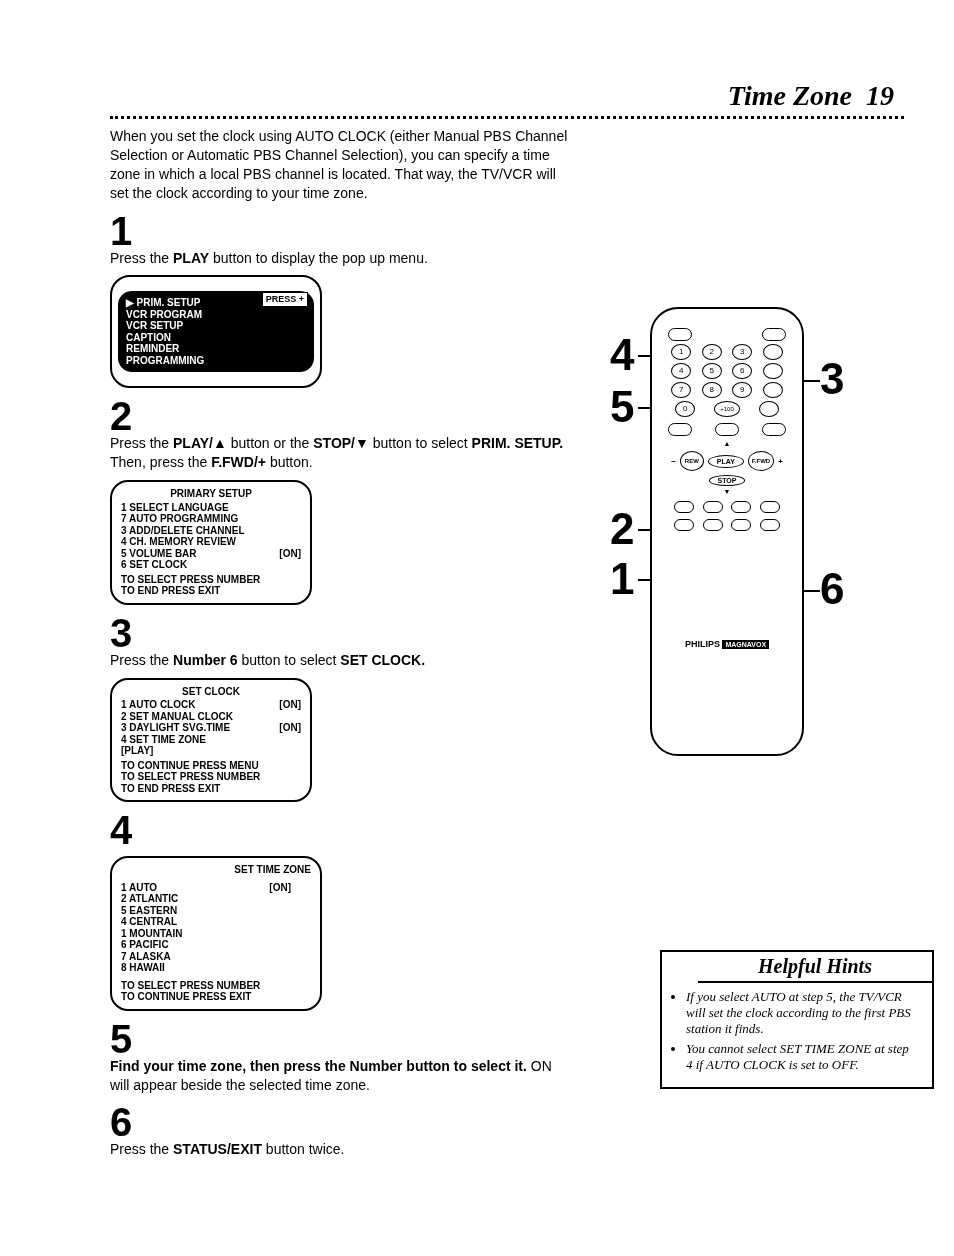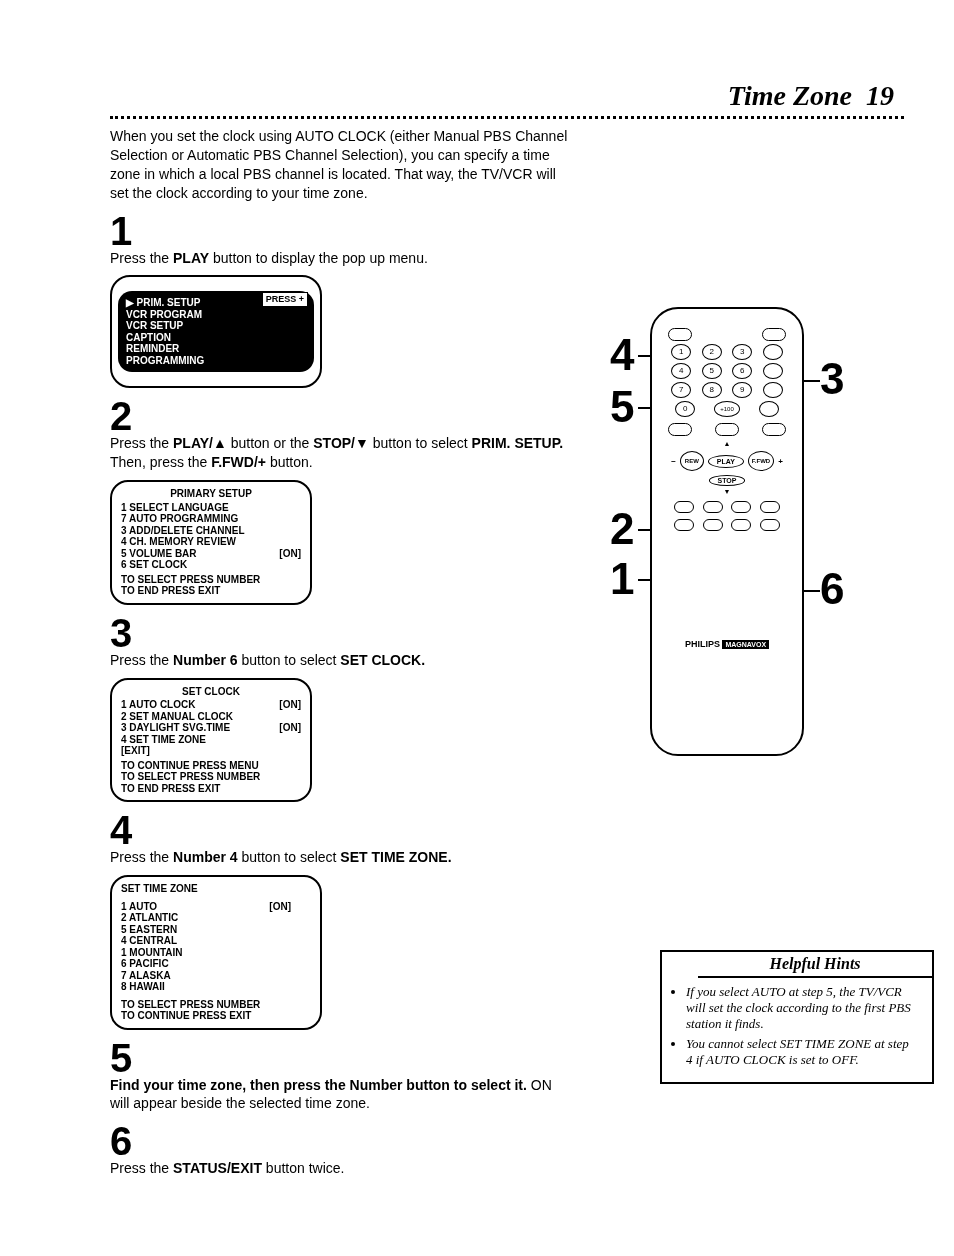--- a/index.html
+++ b/index.html
@@ -228,21 +228,21 @@
     right: 20px;
     width: 270px;
     border: 2px solid #000;
   }
   .hints-title {
     border-bottom: 2px solid #000;
     font-weight: bold;
     font-style: italic;
     text-align: center;
     padding: 3px 0;
-    font-size: 16px;
+    font-size: 20px;
     font-family: "Times New Roman", serif;
     margin-left: 36px;
   }
   .hints-body {
     padding: 6px 16px 10px 10px;
     font-style: italic;
     font-size: 13px;
     font-family: "Times New Roman", serif;
   }
   .hints-body ul {
@@ -309,35 +309,32 @@
       <div class="step-text">
         <span>Press the </span><b>Number 6</b><span> button to select </span><b>SET CLOCK.</b>
       </div>
       <div class="screen">
         <div class="screen-title">SET CLOCK</div>
         <ul>
           <li><span>1 AUTO CLOCK</span><span class="on-tag">[ON]</span></li>
           <li>2 SET MANUAL CLOCK</li>
           <li><span>3 DAYLIGHT SVG.TIME</span><span class="on-tag">[ON]</span></li>
           <li>4 SET TIME ZONE</li>
-          <li>   [EXIT]</li>
+          <li>   [PLAY]</li>
         </ul>
         <div style="margin-top:3px;">
           <div>TO CONTINUE PRESS MENU</div>
           <div>TO SELECT PRESS NUMBER</div>
           <div>TO END PRESS EXIT</div>
         </div>
       </div>
 
       <div class="step-num">4</div>
-      <div class="step-text">
-        <span>Press the </span><b>Number 4</b><span> button to select </span><b>SET TIME ZONE.</b>
-      </div>
       <div class="screen" style="width:190px;">
-        <div style="font-weight:bold;font-size:10px;">SET TIME ZONE</div>
+        <div style="font-weight:bold;font-size:10px;text-align:right;">SET TIME ZONE</div>
         <ul style="margin-top:6px;">
           <li><span>1 AUTO</span><span class="on-tag" style="margin-right:20px;">[ON]</span></li>
           <li>2 ATLANTIC</li>
           <li>5 EASTERN</li>
           <li>4 CENTRAL</li>
           <li>1 MOUNTAIN</li>
           <li>6 PACIFIC</li>
           <li>7 ALASKA</li>
           <li>8 HAWAII</li>
         </ul>

